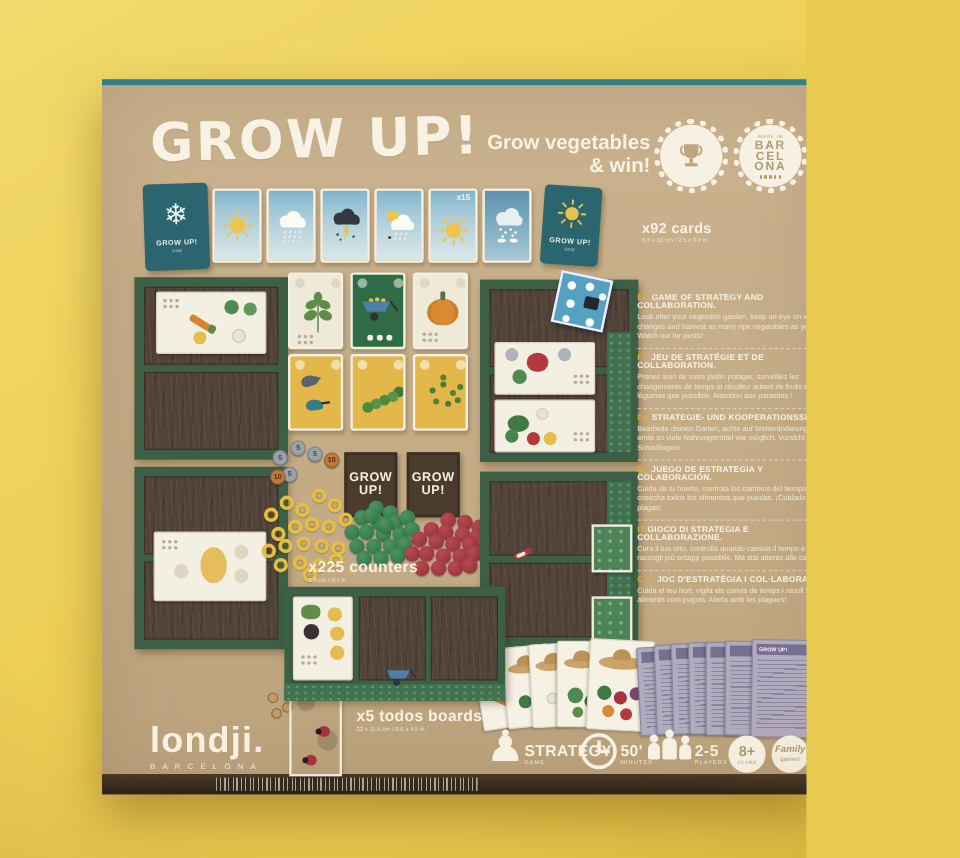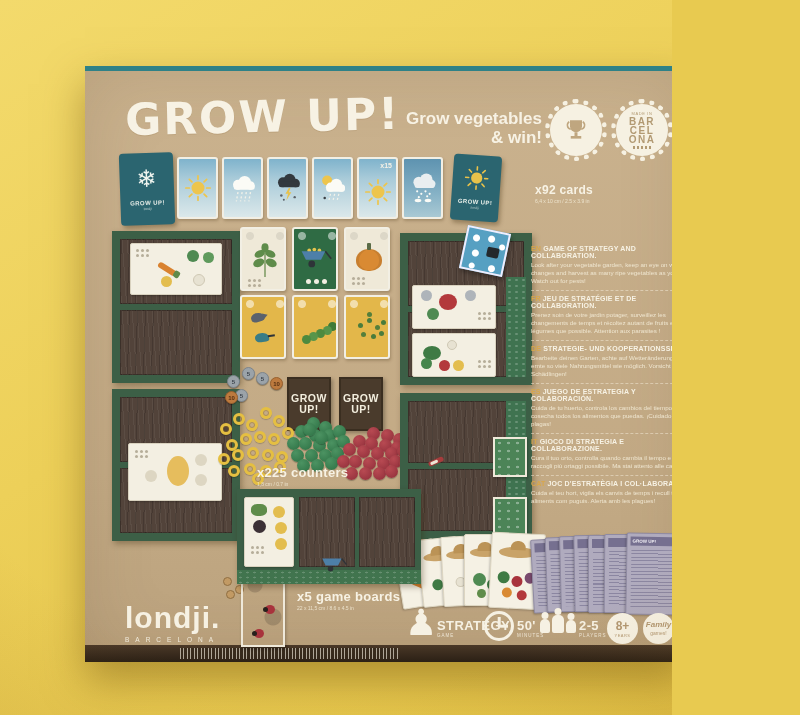--- a/index.html
+++ b/index.html
@@ -474,21 +474,21 @@
     </div>
     <div class="pest" style="left:156px;top:492px;z-index:3">
       <span class="bug" style="left:8px;top:10px"></span>
       <span class="bug" style="left:22px;top:40px"></span>
       <span class="bug" style="left:11px;top:64px"></span>
     </div>
     <span class="tcoin" style="left:138px;top:506px"></span>
     <span class="tcoin" style="left:150px;top:514px"></span>
     <span class="tcoin" style="left:141px;top:519px"></span>
     <div class="abs" style="left:212px;top:518px;z-index:6">
-      <div class="count-label" style="font-size:13px">x5 game boards</div>
+      <div class="count-label" style="font-size:13px">x5 todos boards</div>
       <div class="count-dims">22 x 11,5 cm / 8.6 x 4.5 in</div>
     </div>
 
     <div class="abs lang-col">
       <div class="lang-block">
         <div class="lang-head"><span class="lang-tag">EN</span><span>GAME OF STRATEGY AND COLLABORATION.</span></div>
         <p class="lang-body">Look after your vegetable garden, keep an eye on weather changes and harvest as many ripe vegetables as you can. Watch out for pests!</p>
       </div>
       <div class="lang-block">
         <div class="lang-head"><span class="lang-tag">FR</span><span>JEU DE STRATÉGIE ET DE COLLABORATION.</span></div>

